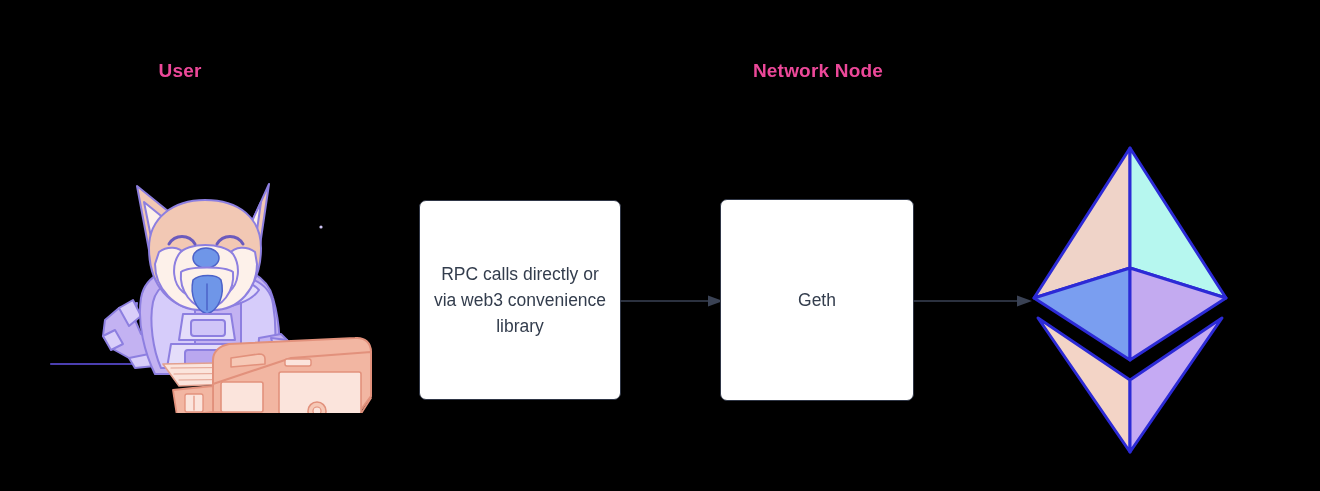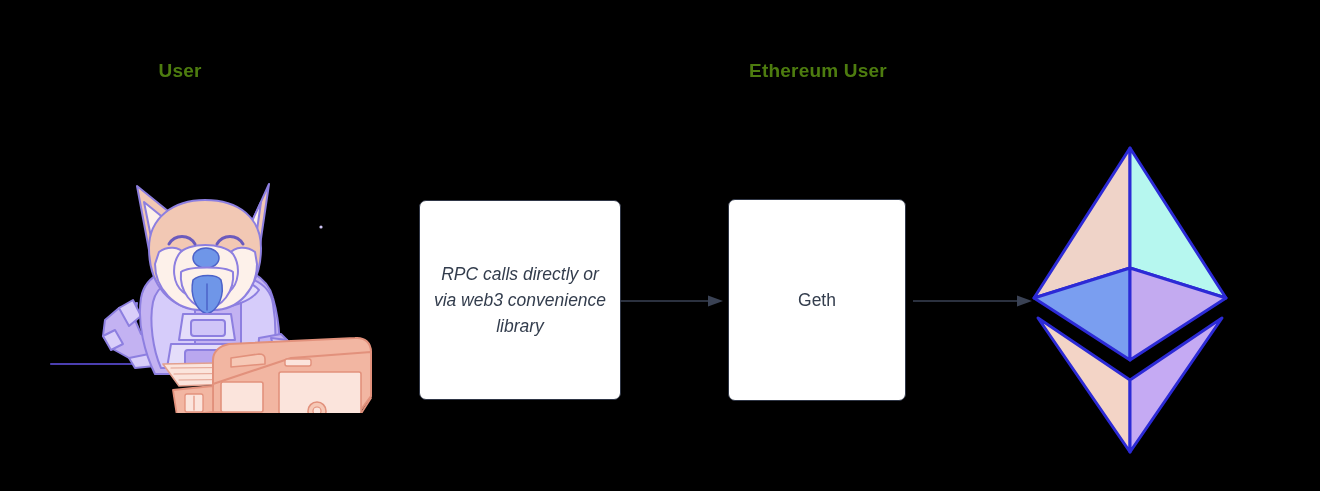--- a/index.html
+++ b/index.html
@@ -21,21 +21,21 @@
     height: 491px;
   }
 
   
   .col-header {
     position: absolute;
     font-family: "Liberation Sans", sans-serif;
     font-weight: bold;
     font-size: 19px;
     letter-spacing: 0.2px;
-    color: #4d7c0f;
+    color: #ec4899;
     text-align: left;
     white-space: nowrap;
     transform: translateX(-50%);
     user-select: none;
   }
   #hdr-user        { left: 180px;  top: 60px; }
   #hdr-ui          { left: 520px;  top: 58px; }
   #hdr-node        { left: 818px;  top: 60px; }
   #hdr-network     { left: 1150px; top: 60px; }
 
@@ -53,29 +53,27 @@
     color: #333d4d;
     font-size: 17.5px;
     line-height: 26px;
     padding: 0 12px;
   }
   #box-rpc {
     left: 419px;
     top: 200px;
     width: 202px;
     height: 200px;
-    font-style: italic;
   }
   #box-rpc .box-text { max-width: 178px; }
   #box-geth {
     left: 720px;
     top: 199px;
-    width: 178px;
+    width: 194px;
     height: 202px;
-    margin-left: 8px;
   }
 
   
   .arrow {
     position: absolute;
     height: 14px;
     display: block;
   }
   #arrow-1 { left: 620px; top: 294px; width: 104px; }
   #arrow-2 { left: 913px; top: 294px; width: 120px; }
@@ -99,21 +97,21 @@
   }
 </style>
 </head>
 <body>
 
 <div class="stage">
 
   <div class="col-header" id="hdr-user">User</div>
 
 
-  <div class="col-header" id="hdr-node">Ethereum User</div>
+  <div class="col-header" id="hdr-node">Network Node</div>
 
 
   <svg id="mascot" viewBox="0 0 330 245">
     <g stroke="#8d7fe0" stroke-width="2" stroke-linejoin="round" stroke-linecap="round">
 
       <line x1="6" y1="196" x2="118" y2="196" stroke="#4b3fb0" stroke-width="2.2"></line>
 
       <path d="M92,135 L74,140 L60,152 L58,168 L66,180 L84,190 L116,198 L150,200 L152,182 L120,176 L96,166 L90,152 Z" fill="#c3b2f2"></path>
       <path d="M74,140 L88,132 L96,148 L84,158 Z" fill="#d9cefa"></path>
       <path d="M58,168 L70,162 L78,176 L66,182 Z" fill="#d9cefa"></path>

